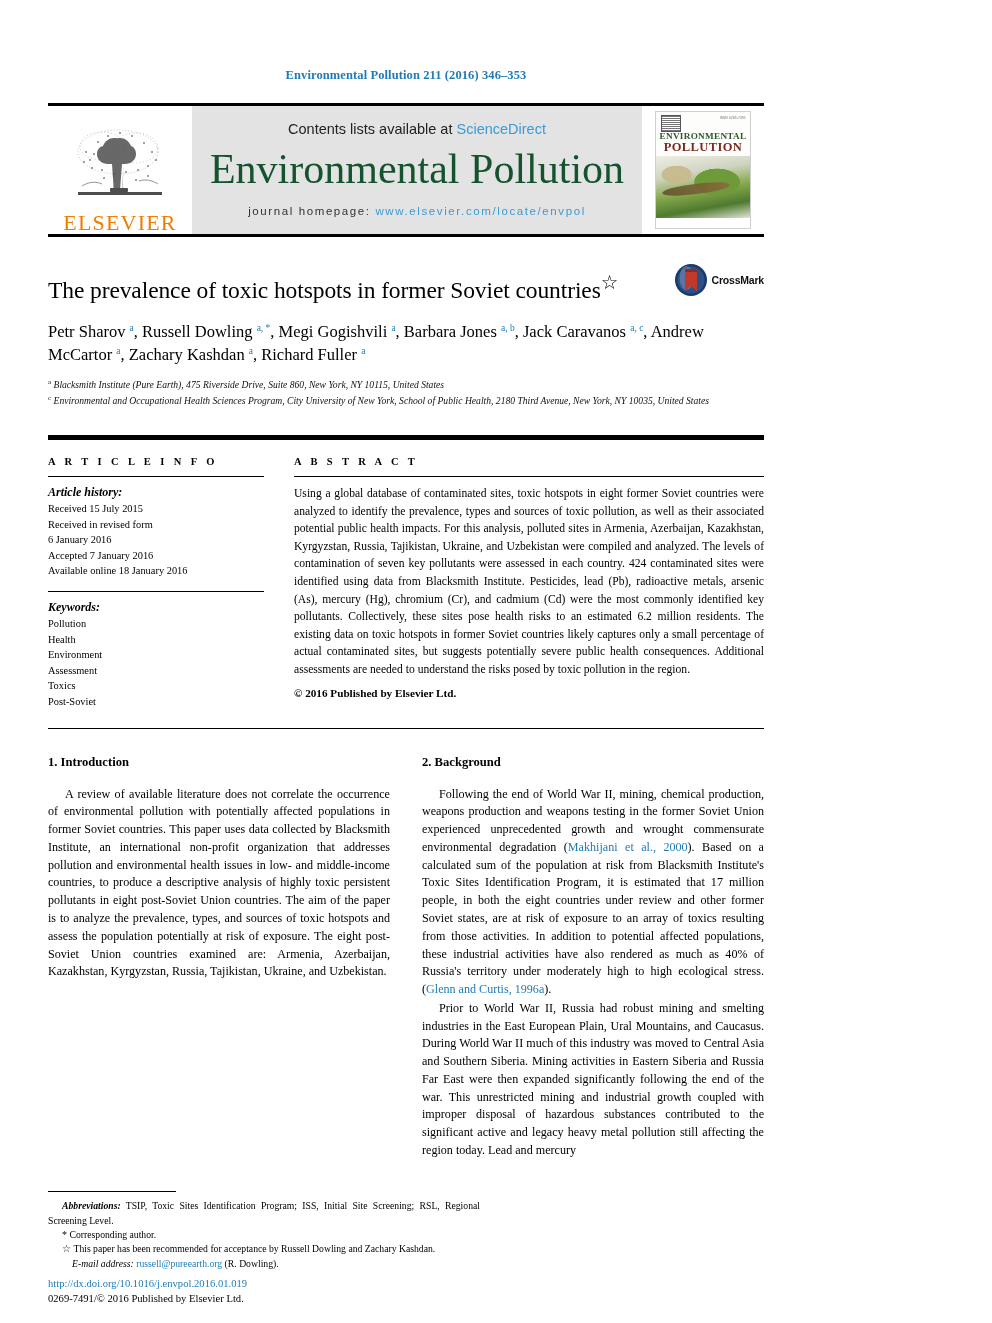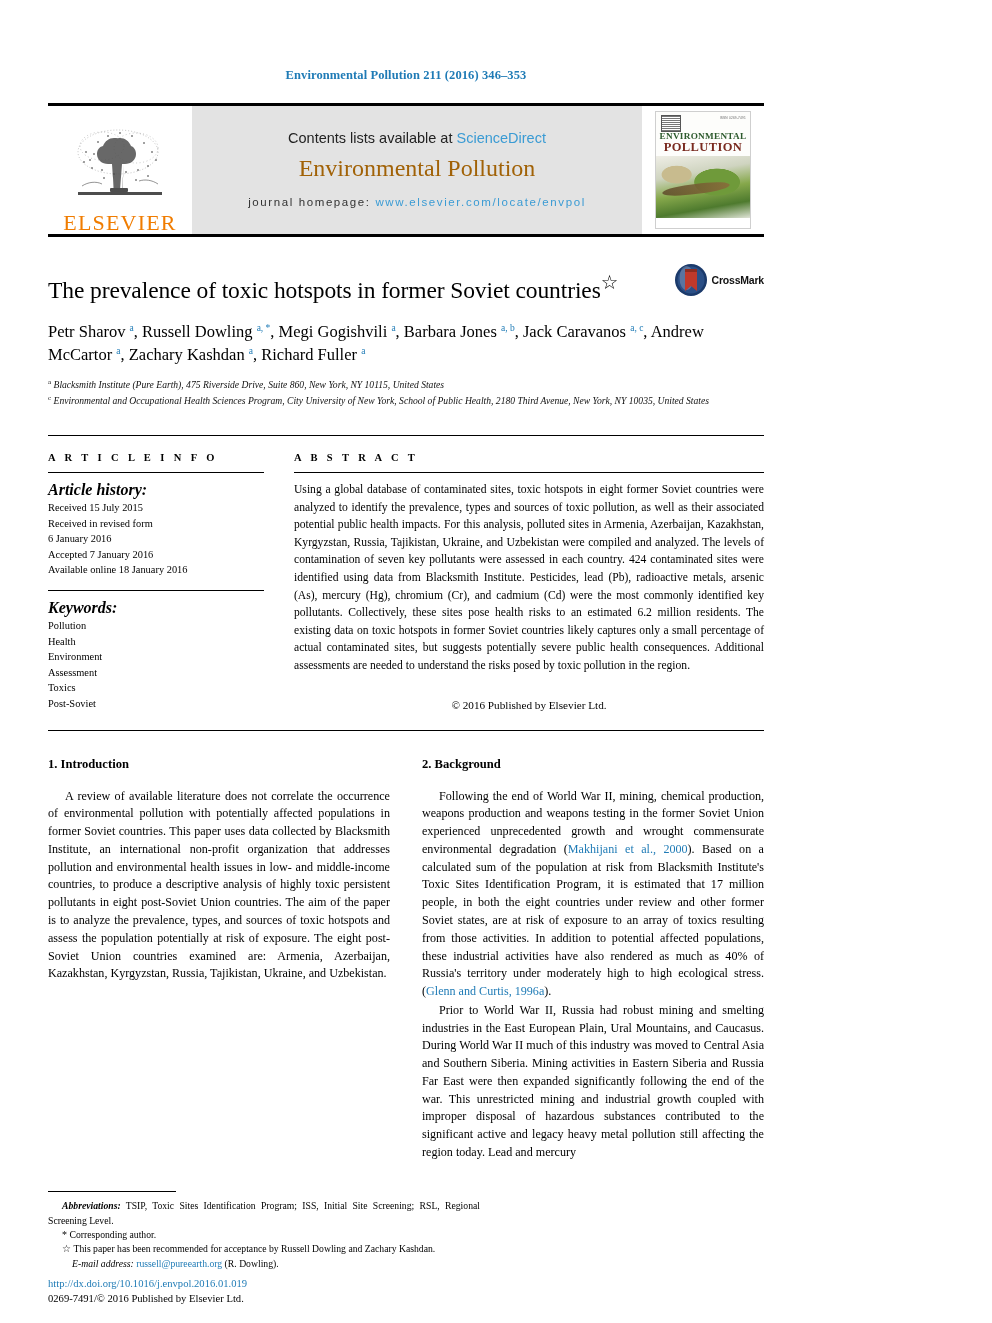--- a/index.html
+++ b/index.html
@@ -65,22 +65,22 @@
   }
   .contents-line {
     font-family: "Liberation Sans", sans-serif;
     font-size: 14.5px;
     color: #222;
     margin-bottom: 10px;
   }
   .contents-line .sd { color: #3a9bd4; }
   .journal-title {
     font-family: "Liberation Serif", serif;
-    font-size: 24px;
-    color: #a16207;
+    font-size: 42px;
+    color: #14532d;
     line-height: 1.05;
     margin-bottom: 14px;
   }
   .homepage-line {
     font-family: "Liberation Sans", sans-serif;
     font-size: 11.5px;
     letter-spacing: 1.6px;
     color: #333;
   }
   .homepage-line .url { color: #3a9bd4; }
@@ -171,63 +171,64 @@
     font-family: "Liberation Sans", sans-serif;
     font-weight: bold;
     font-size: 10.5px;
     color: #111;
     letter-spacing: -.2px;
   }
 
   
   .info-abstract {
     margin-top: 26px;
-    border-top: 1px solid #000000;
+    border-top: 5px solid #000000;
     padding-top: 16px;
     display: flex;
     gap: 30px;
   }
   .col-info { width: 216px; flex: 0 0 216px; }
   .col-abstract { flex: 1 1 auto; }
 
   .sec-head {
     font-family: "Liberation Serif", serif;
     font-weight: bold;
     font-size: 10.5px;
     letter-spacing: 3.4px;
     margin-bottom: 9px;
   }
   .rule { border-top: 1px solid #000; margin: 0 0 8px 0; }
 
   .info-sub {
     font-family: "Liberation Serif", serif;
     font-style: italic;
     font-weight: bold;
-    font-size: 16px;
+    font-size: 12px;
     margin-bottom: 1px;
   }
   .info-line {
     font-family: "Liberation Serif", serif;
     font-size: 10.4px;
     line-height: 1.5;
   }
   .info-gap { height: 12px; }
   .kw-block { margin-top: 4px; }
 
   .abstract-text {
     font-family: "Liberation Serif", serif;
     font-size: 11.6px;
     line-height: 1.52;
     text-align: justify;
   }
   .copyright {
     font-family: "Liberation Serif", serif;
     font-size: 11.2px;
-    text-align: center;
-    margin-top: 24px;
+    text-align: left;
+    margin-top: 8px;
+    font-weight: bold;
   }
 
   
   .body-rule { border-top: 1px solid #000; margin-top: 18px; }
   .body-cols {
     margin-top: 26px;
     display: flex;
     gap: 32px;
   }
   .bcol { flex: 1 1 0; min-width: 0; }

